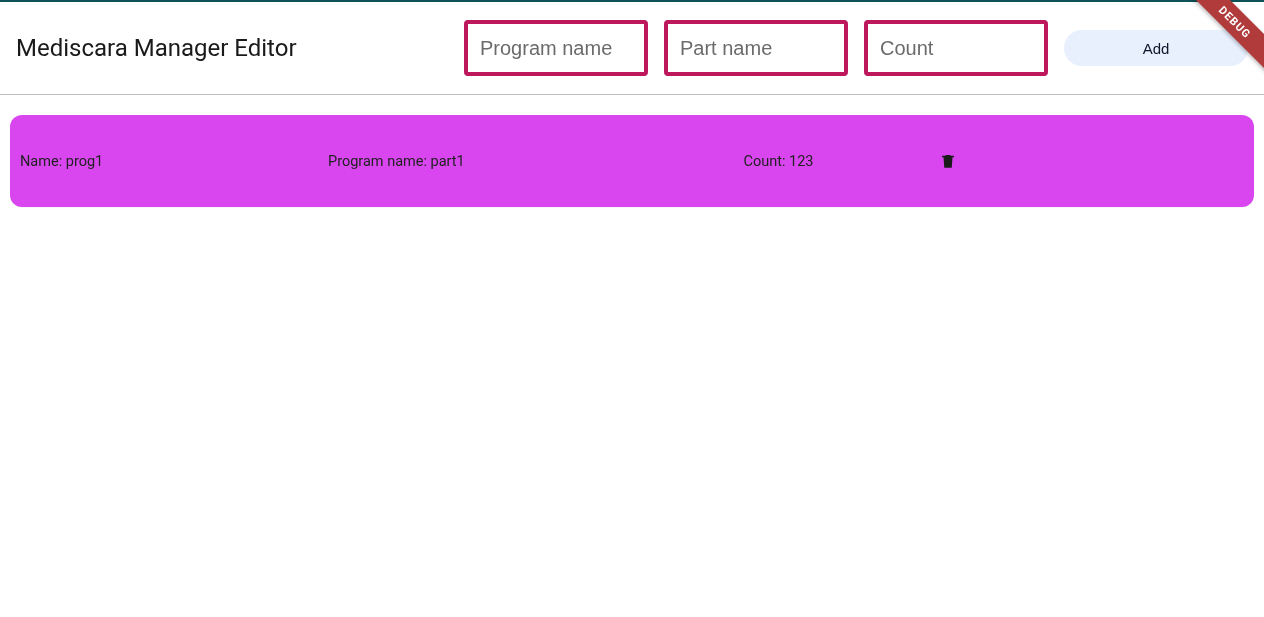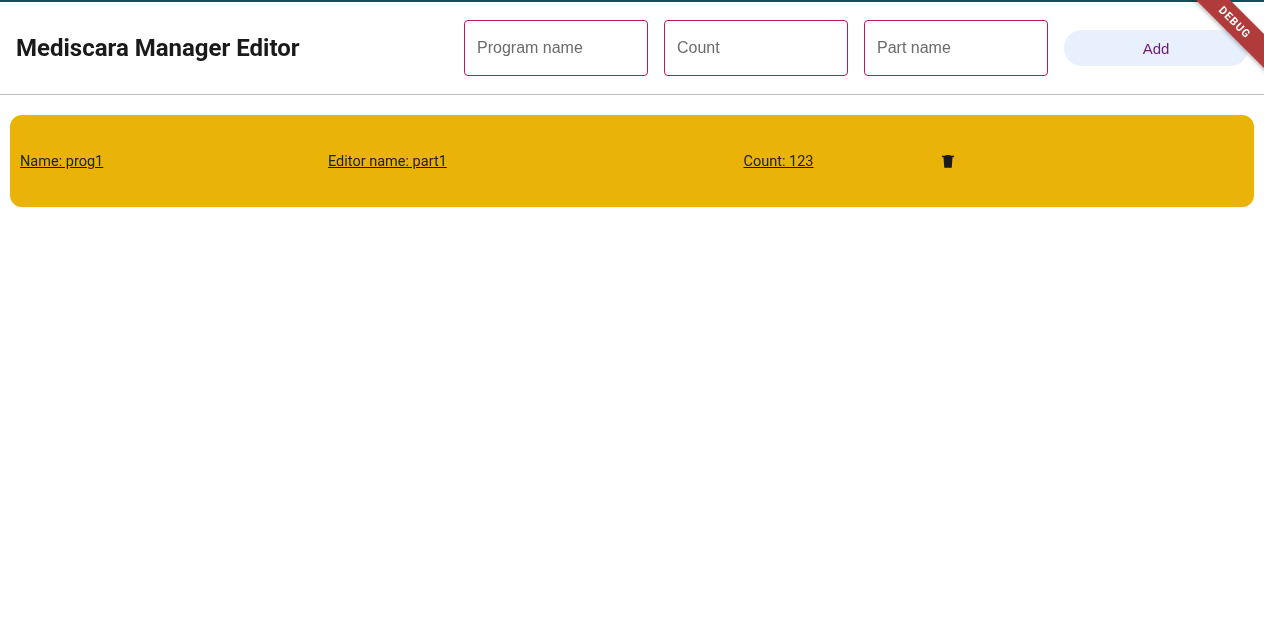--- a/index.html
+++ b/index.html
@@ -7,66 +7,65 @@
   .topbar { width: 100%; height: 2px; background: #0d5257; }
   .header {
     display: flex;
     align-items: center;
     padding: 18px 16px 18px 16px;
     gap: 16px;
     border-bottom: 1px solid #bdbdbd;
   }
   .app-title {
     font-size: 24px;
-    font-weight: 700;
+    font-weight: 400;
     color: #1a1a1a;
     flex: 0 0 auto;
     margin-right: auto;
   }
   .input-row {
     display: flex;
     gap: 16px;
     align-items: center;
   }
   .text-input {
     width: 184px;
     height: 56px;
-    border: 1px solid #be185d;
+    border: 4px solid #be185d;
     border-radius: 4px;
     background: #fff;
-    font-size: 16px;
+    font-size: 20px;
     padding: 8px 12px;
     color: #333;
     outline: none;
   }
   .text-input::placeholder { color: #6b6b6b; }
   .add-button {
     width: 184px;
     height: 36px;
     border-radius: 22px;
     background: #e8f0fe;
-    color: #701a75;
+    color: #0f172a;
     border: none;
     font-size: 15px;
     font-weight: 500;
     cursor: pointer;
   }
 
   .content { padding: 20px 10px; }
 
   .row-card {
-    background: #eab308;
+    background: #d946ef;
     border-radius: 12px;
     height: 92px;
     display: flex;
     align-items: center;
     padding: 0 18px 0 10px;
     gap: 8px;
     box-shadow: 0 1px 1px rgba(0,0,0,0.04);
-    text-decoration: underline;
   }
   .row-cell {
     font-size: 14.5px;
     color: #222;
     flex: 1 1 0;
   }
   .row-cell.c1 { flex: 0 0 300px; }
   .row-cell.c2 { flex: 0 0 295px; }
   .row-cell.c3 { flex: 0 0 295px; text-align: center; }
   .row-cell.c4 { flex: 1 1 auto; }
@@ -104,30 +103,30 @@
 </style>
 </head>
 <body>
 
 <div class="topbar"></div>
 
 <div class="header">
   <div class="app-title">Mediscara Manager Editor</div>
   <div class="input-row">
     <input class="text-input" type="text" placeholder="Program name" style="">
+    <input class="text-input" type="text" placeholder="Part name" style="">
     <input class="text-input" type="text" placeholder="Count" style="">
-    <input class="text-input" type="text" placeholder="Part name" style="">
     <button class="add-button">Add</button>
   </div>
 </div>
 
 <div class="content">
   <div class="row-card">
     <div class="row-cell c1">Name: prog1</div>
-    <div class="row-cell c2">Editor name: part1</div>
+    <div class="row-cell c2">Program name: part1</div>
     <div class="row-cell c3">Count: 123</div>
     <button class="trash-btn">
       <svg viewBox="0 0 24 24" fill="currentColor">
         <path d="M6 7h12l-1 14H7L6 7zm3-3h6l1 2H8l1-2zM4 5h16v2H4V5z"></path>
       </svg>
     </button>
   </div>
 </div>
 
 <div class="debug-ribbon">DEBUG</div>

